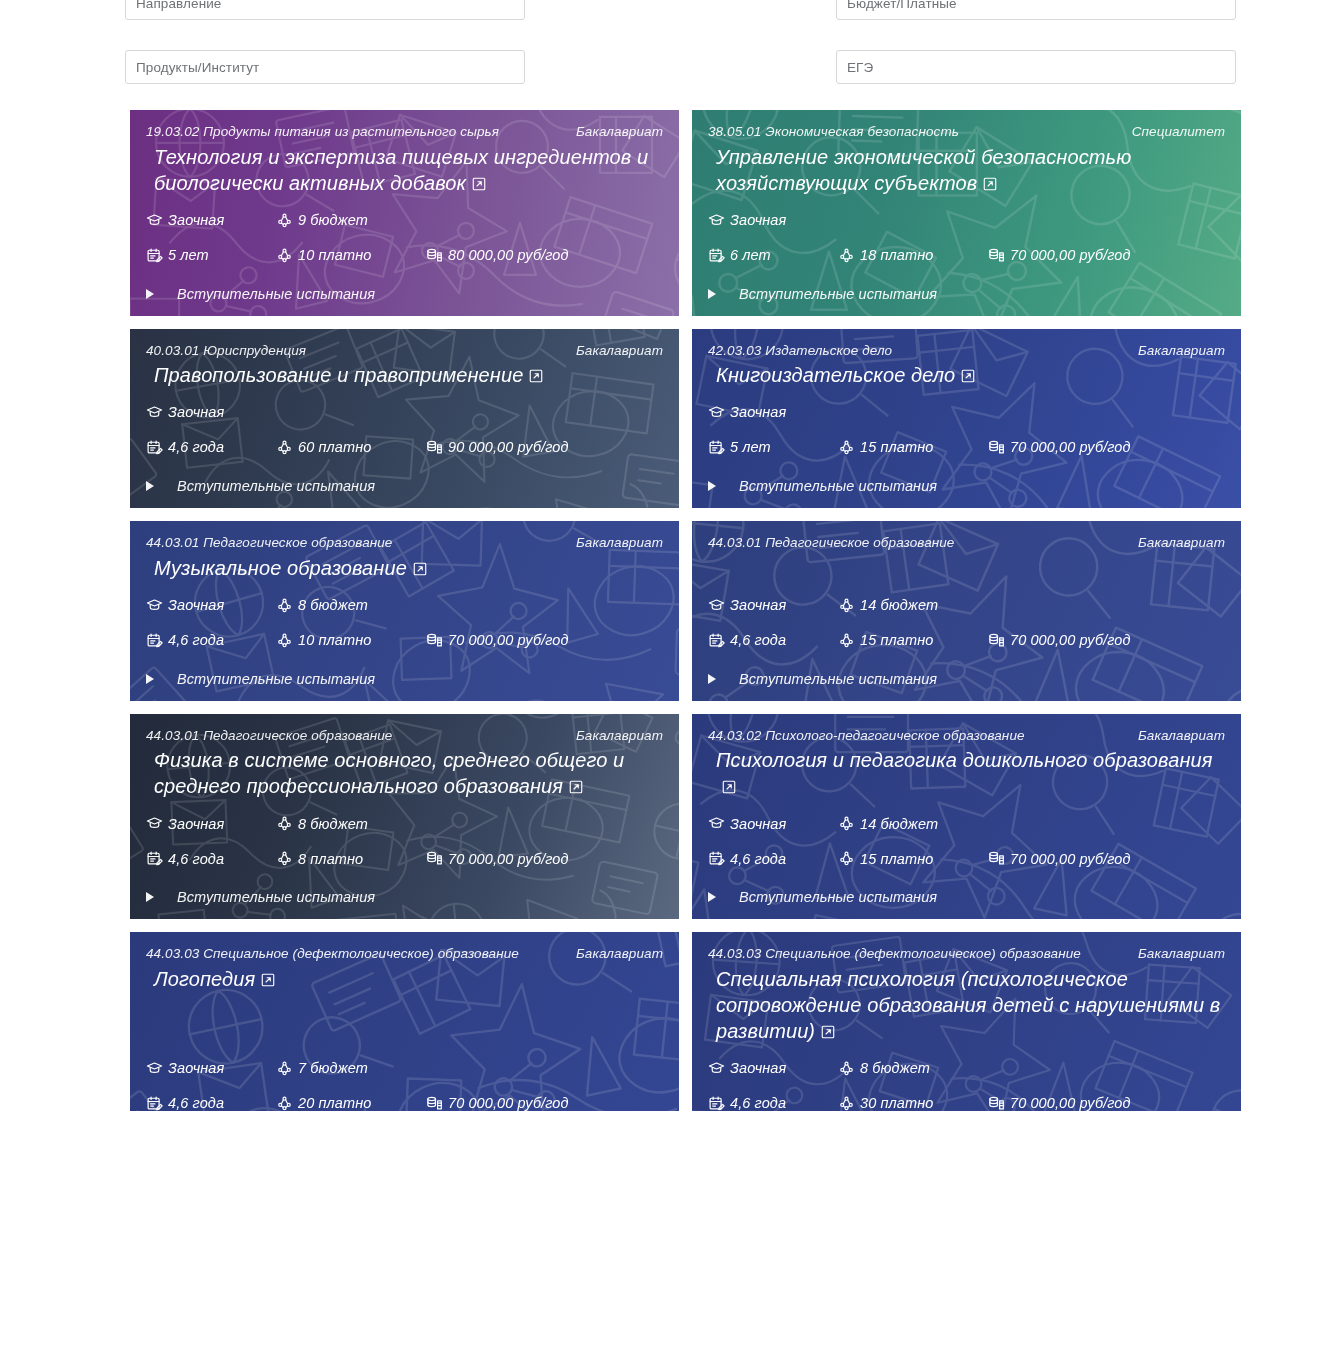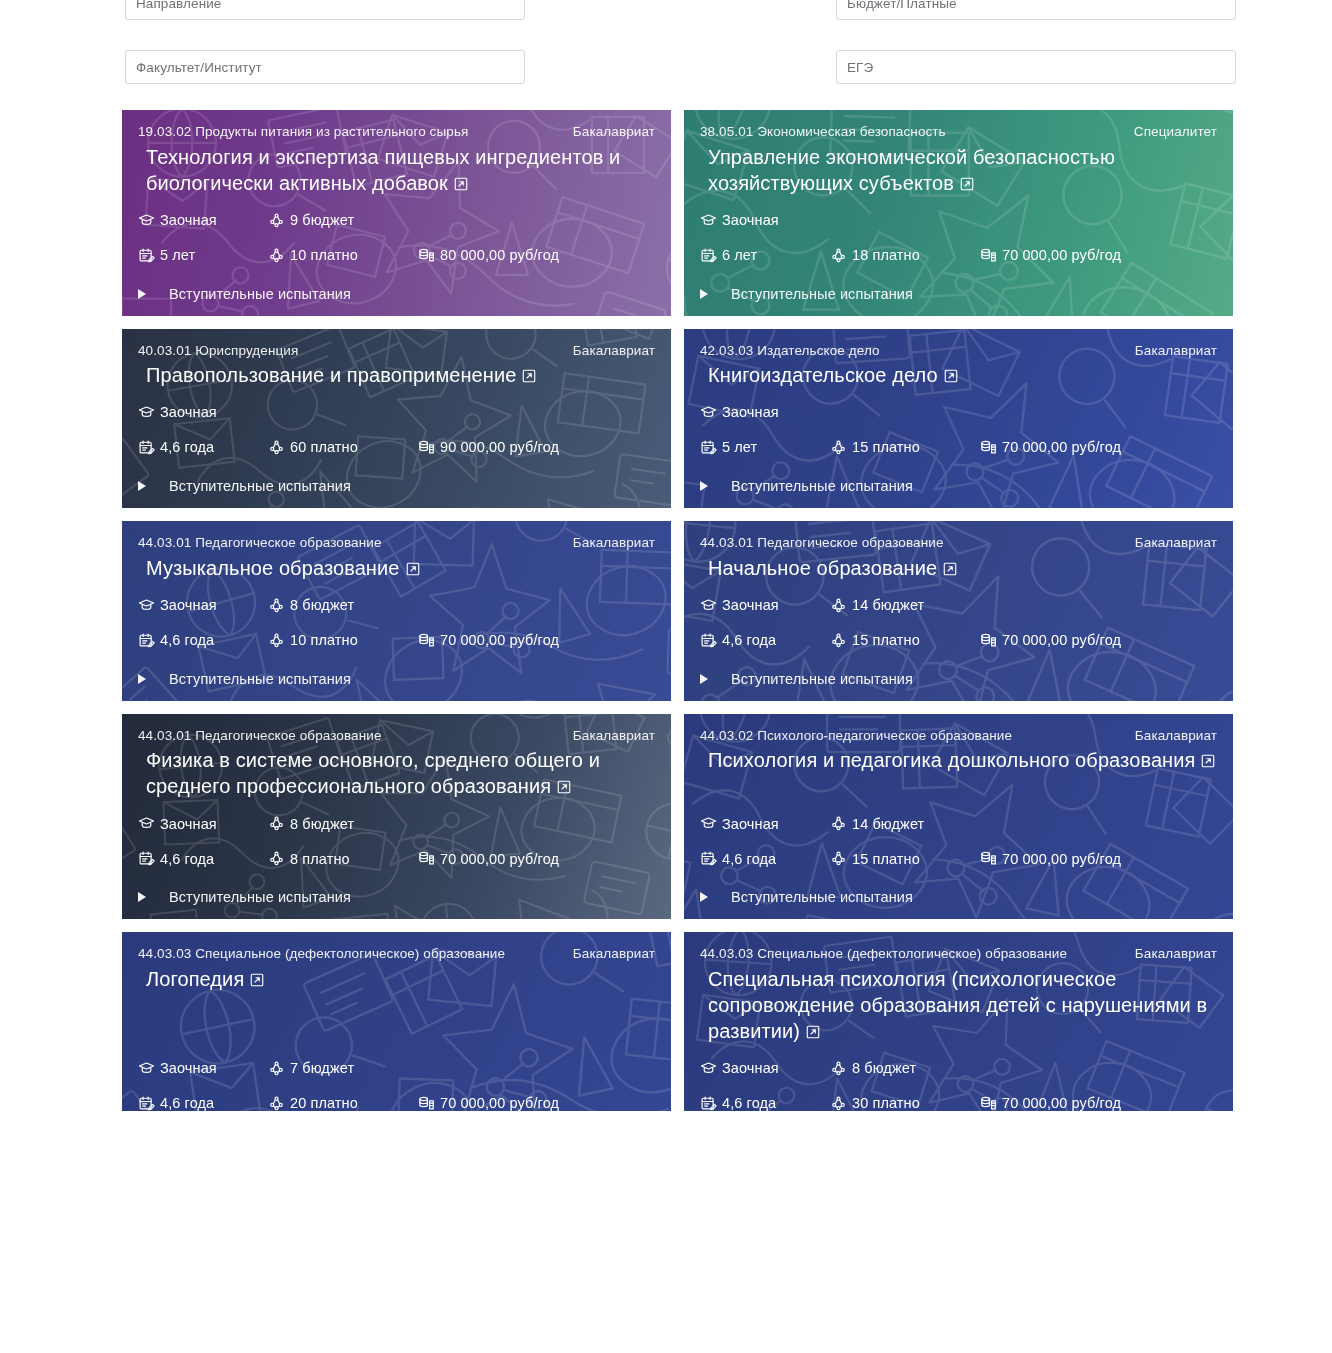--- a/index.html
+++ b/index.html
@@ -42,27 +42,28 @@
     color: #6f7276;
     letter-spacing: .1px;
   }
   .filter-field.col-left { grid-column: 1; }
   .filter-field.col-right { grid-column: 3; }
   .filter-spacer { grid-column: 2; }
 
   
   .cards {
     position: absolute;
-    left: 122px;
+    left: 130px;
     top: 110px;
     width: 1112px;
     display: grid;
     grid-template-columns: 549px 549px;
     column-gap: 13px;
     row-gap: 13px;
+    font-style: italic;
   }
 
   .card {
     position: relative;
     overflow: hidden;
     color: #ffffff;
     padding: 12px 16px 14px 16px;
     display: flex;
     flex-direction: column;
   }
@@ -160,21 +161,21 @@
 </head>
 <body>
 
 <div class="page">
 
   <div class="filters">
     <div class="filter-field col-left">Направление</div>
     <div class="filter-spacer"></div>
     <div class="filter-field col-right">Бюджет/Платные</div>
 
-    <div class="filter-field col-left">Факультет/Институт</div>
+    <div class="filter-field col-left">Продукты/Институт</div>
     <div class="filter-spacer"></div>
     <div class="filter-field col-right">ЕГЭ</div>
   </div>
 
   <div class="cards" id="cards-grid">
       <div class="card purple">
         <div class="pattern"><svg viewBox="0 0 549 240" preserveAspectRatio="xMidYMid slice">
             <g transform="translate(0,0) rotate(0 274 120) scale(1)">
               <use href="#doodle-set"></use>
               <use href="#doodle-set" transform="translate(300,-90) rotate(18 274 120)"></use>
@@ -593,24 +594,20 @@
             <g transform="translate(-60,0) rotate(6 274 120) scale(1.1)">
               <use href="#doodle-set"></use>
               <use href="#doodle-set" transform="translate(300,-90) rotate(18 274 120)"></use>
               <use href="#doodle-set" transform="translate(-220,60) rotate(-14 274 120)"></use>
             </g>
           </svg></div>
         <div class="card-top">
           <span class="card-code">44.03.01 Педагогическое образование</span>
           <span class="card-level">Бакалавриат</span>
         </div>
-        <div class="card-title"><span>Начальное образование</span><span class="ext"><svg width="16" height="16" viewBox="0 0 24 24" fill="none" stroke="#ffffff" stroke-width="1.7" stroke-linecap="round" stroke-linejoin="round">
-              <rect x="3.4" y="3.4" width="17.2" height="17.2" rx="1.4"></rect>
-              <path d="M9 15l6.4-6.4M10.6 8.6h4.8v4.8"></path>
-            </svg></span></div>
         <div class="card-meta">
           <div class="meta-row">
             <div class="meta-cell c1">
               <span class="ic">
                 <svg width="17" height="17" viewBox="0 0 24 24" fill="none" stroke="#ffffff" stroke-width="1.7" stroke-linecap="round" stroke-linejoin="round">
                   <path d="M2 8.5l10-4.2 10 4.2-10 4.2z"></path>
                   <path d="M6 10.6v4.1c0 1.5 2.7 2.7 6 2.7s6-1.2 6-2.7v-4.1"></path>
                 </svg>
               </span>
               <span>Заочная</span>

